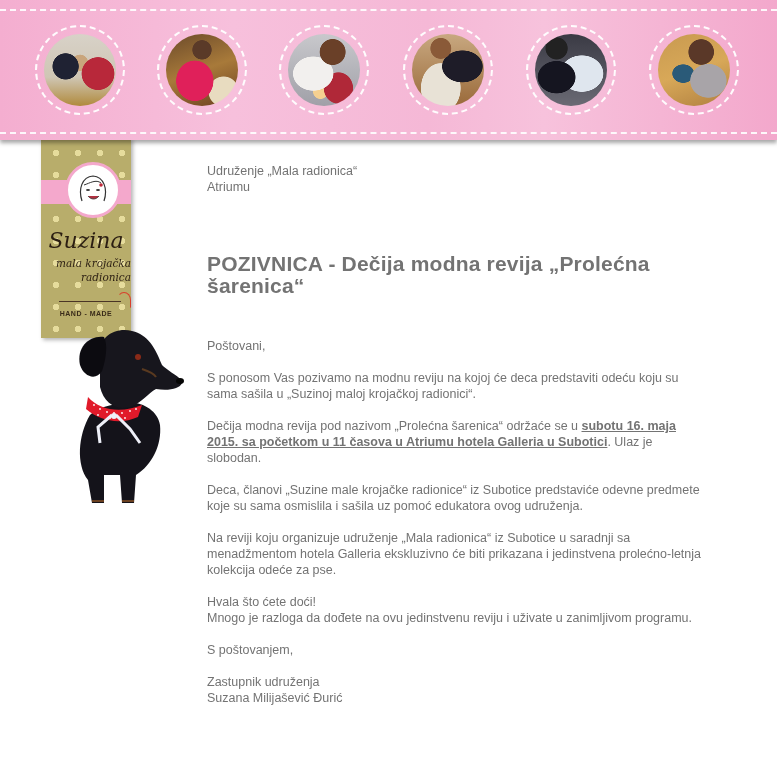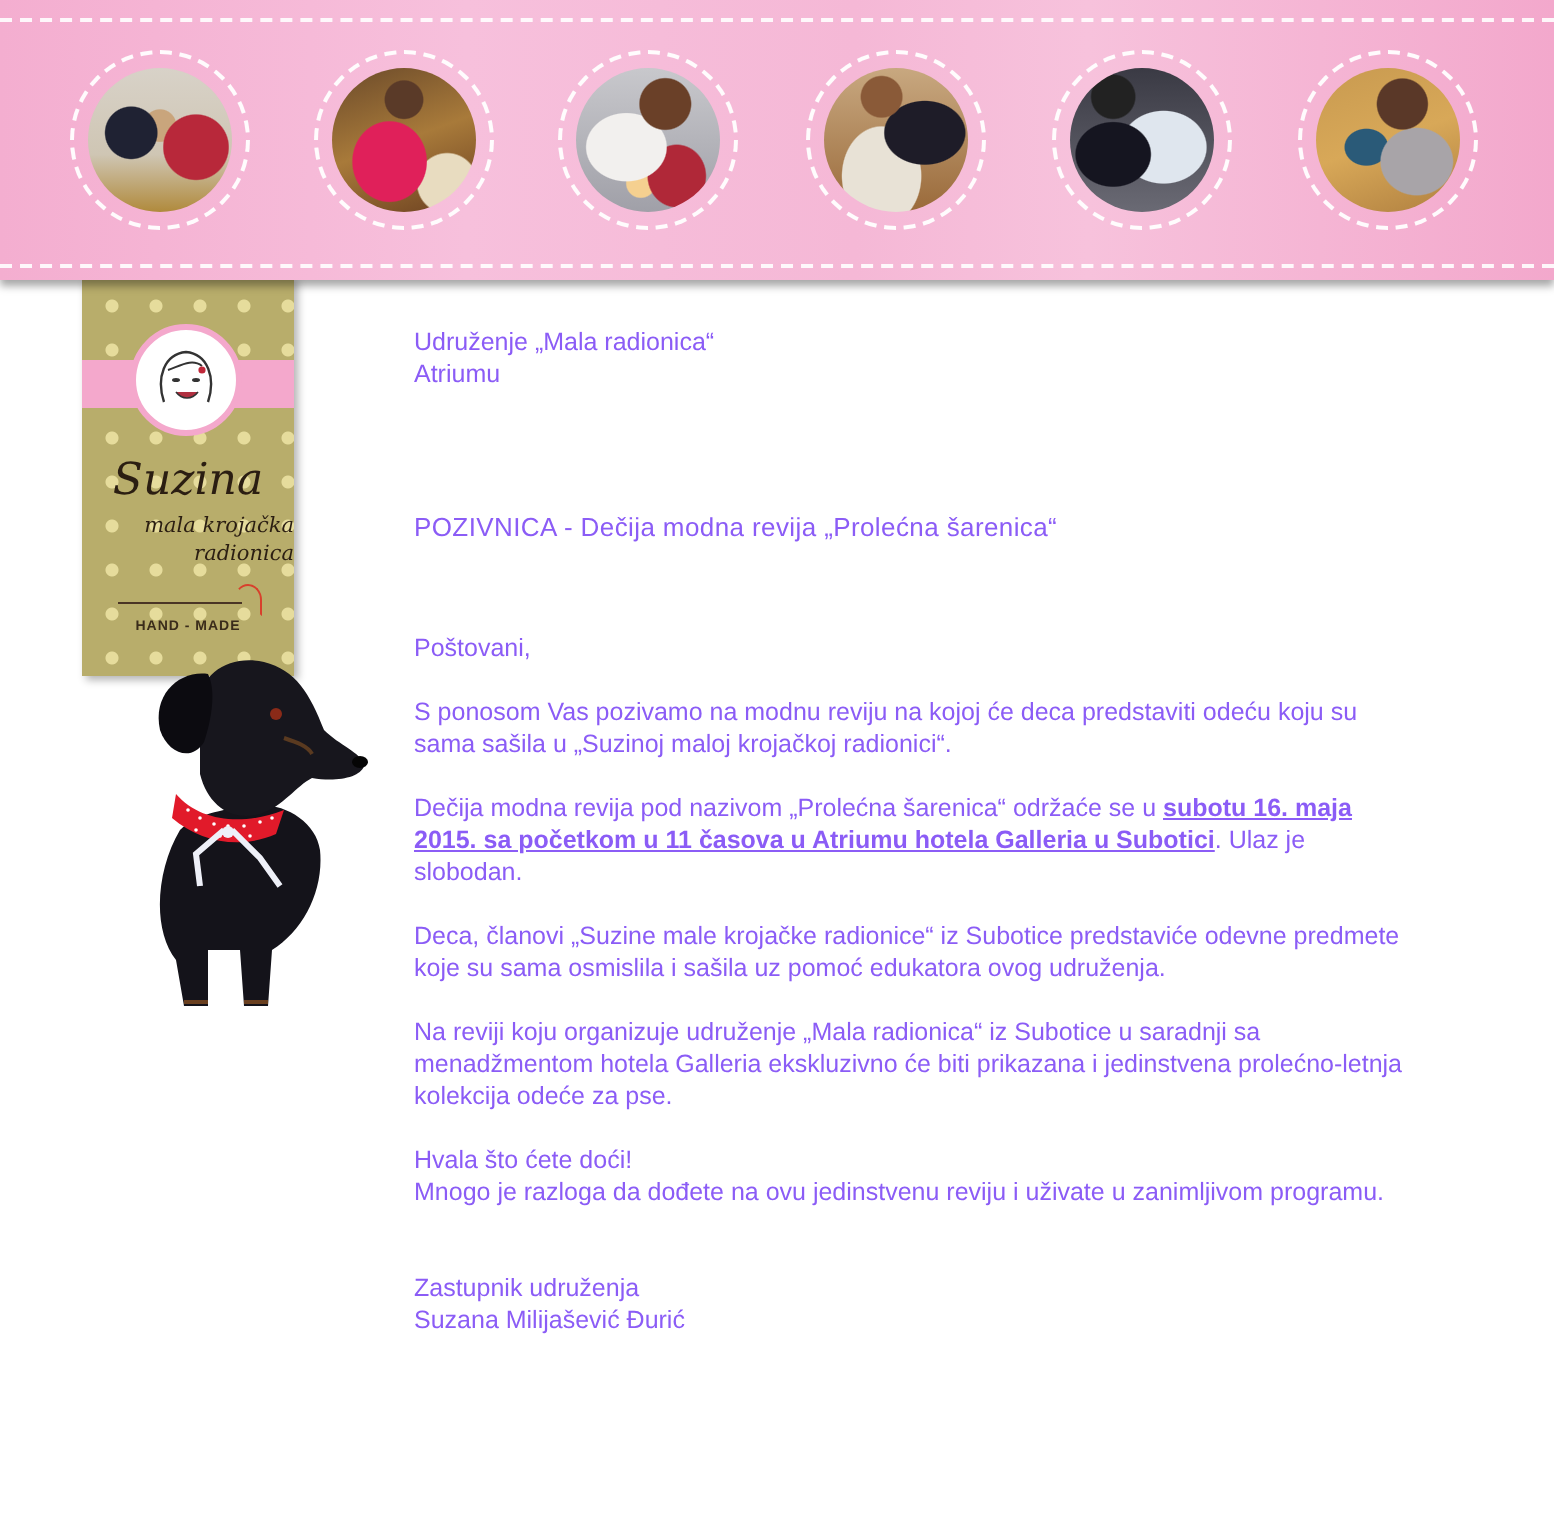--- a/index.html
+++ b/index.html
@@ -5,35 +5,35 @@
   html, body { margin:0; padding:0; }
   body { width:777px; height:768px; background:#fff; position:relative; overflow:hidden; font-family:"Liberation Sans", sans-serif; color:#111; }
   .banner { position:absolute; left:0; top:0; width:777px; height:140px;
     background:linear-gradient(90deg,#f4aed0 0%,#f7c0dc 30%,#f5b8d6 55%,#f7c2dc 70%,#f3a8cc 100%);
     box-shadow:0 3px 4px rgba(0,0,0,0.35); z-index:3; }
   .stitch { position:absolute; left:0; right:0; height:0; border-top:2px dashed rgba(255,255,255,0.9); }
   .stitch.top { top:9px; }
   .stitch.bottom { top:132px; }
   .circle-wrap { position:absolute; top:25px; width:90px; height:90px; border-radius:50%; border:2px dashed rgba(255,255,255,0.95); box-sizing:border-box; }
   .photo { position:absolute; left:7px; top:7px; width:72px; height:72px; border-radius:50%; overflow:hidden; }
-  .tag { position:absolute; left:41px; top:138px; width:106px; height:200px; background-color:#b8ad6b;
+  .tag { position:absolute; left:41px; top:138px; width:90px; height:200px; background-color:#b8ad6b;
     background-image:radial-gradient(circle, #e6dc9c 3px, transparent 3.5px);
     background-size:22px 22px; background-position:4px 4px; box-shadow:2px 2px 4px rgba(0,0,0,0.3); z-index:2; }
   .tag-band { position:absolute; left:0; right:0; top:42px; height:24px; background:#f4a8cc; }
   .tag-face { position:absolute; left:24px; top:24px; width:56px; height:56px; border-radius:50%; background:#fff; border:3px solid #f4a8cc; box-sizing:border-box; }
   .tag-brand { position:absolute; left:0; right:0; top:92px; text-align:center; font-family:"DejaVu Serif", serif; font-style:italic; color:#2b1e12; font-size:22px; line-height:22px; }
   .tag-sub { position:absolute; left:0; right:0; top:118px; text-align:right; font-family:"DejaVu Serif", serif; font-style:italic; color:#2b1e12; font-size:10.5px; line-height:14px; }
   .tag-needle { position:absolute; left:18px; top:163px; width:62px; height:0; border-top:1.5px solid #4a3525; }
   .tag-thread { position:absolute; left:76px; top:154px; width:12px; height:14px; border:1.5px solid #d8402c; border-radius:50% 50% 0 50%; border-left-color:transparent; border-bottom-color:transparent; }
   .tag-hand { position:absolute; left:0; right:0; top:172px; text-align:center; font-size:7px; letter-spacing:0.5px; color:#3a2c1a; font-weight:bold; }
   .dog { position:absolute; left:70px; top:325px; width:120px; height:185px; z-index:4; }
-  .letter { position:absolute; left:207px; top:163px; width:500px; font-size:12.5px; line-height:16px; color:#8b5cf6; }
+  .letter { position:absolute; left:207px; top:163px; width:500px; font-size:12.5px; line-height:16px; color:#737373; }
   .letter p { margin:0; }
   .gap { height:16px; }
-  .title { font-size:13px; font-weight:normal; line-height:22px; margin-top:58px !important; margin-bottom:41px !important; letter-spacing:0.2px; }
+  .title { font-size:21px; font-weight:bold; line-height:22px; margin-top:58px !important; margin-bottom:41px !important; letter-spacing:0.2px; }
   b { font-weight:bold;text-decoration:underline; }
 </style>
 </head>
 <body>
 
 <div class="banner">
   <div class="stitch top"></div>
   <div class="stitch bottom"></div>
 
   <div class="circle-wrap" style="left:35px;">
@@ -126,17 +126,18 @@
   <div class="gap"></div>
   <p><span>Dečija modna revija pod nazivom „Prolećna šarenica“ održaće se u </span><b>subotu 16. maja 2015. sa početkom u 11 časova u Atriumu hotela Galleria u Subotici</b><span>. Ulaz je slobodan.</span></p>
   <div class="gap"></div>
   <p>Deca, članovi „Suzine male krojačke radionice“ iz Subotice predstaviće odevne predmete koje su sama osmislila i sašila uz pomoć edukatora ovog udruženja.</p>
   <div class="gap"></div>
   <p>Na reviji koju organizuje udruženje „Mala radionica“ iz Subotice u saradnji sa menadžmentom hotela Galleria ekskluzivno će biti prikazana i jedinstvena prolećno-letnja kolekcija odeće za pse.</p>
   <div class="gap"></div>
   <p>Hvala što ćete doći!</p>
   <p>Mnogo je razloga da dođete na ovu jedinstvenu reviju i uživate u zanimljivom programu.</p>
   <div class="gap"></div>
+  <p>S poštovanjem,</p>
   <div class="gap"></div>
   <p>Zastupnik udruženja</p>
   <p>Suzana Milijašević Đurić</p>
   <div class="gap"></div>
 </div>
 
 </body></html>

